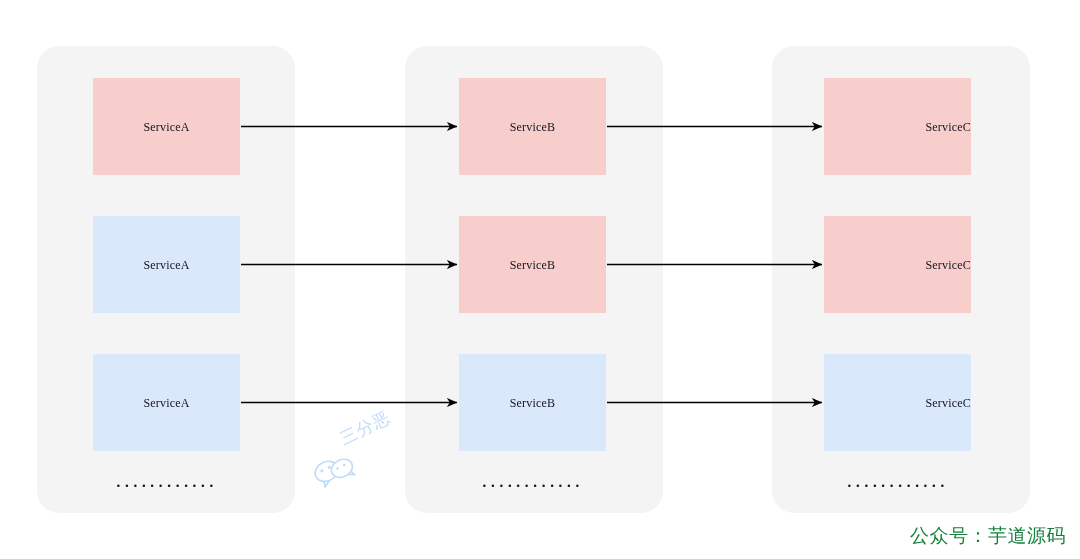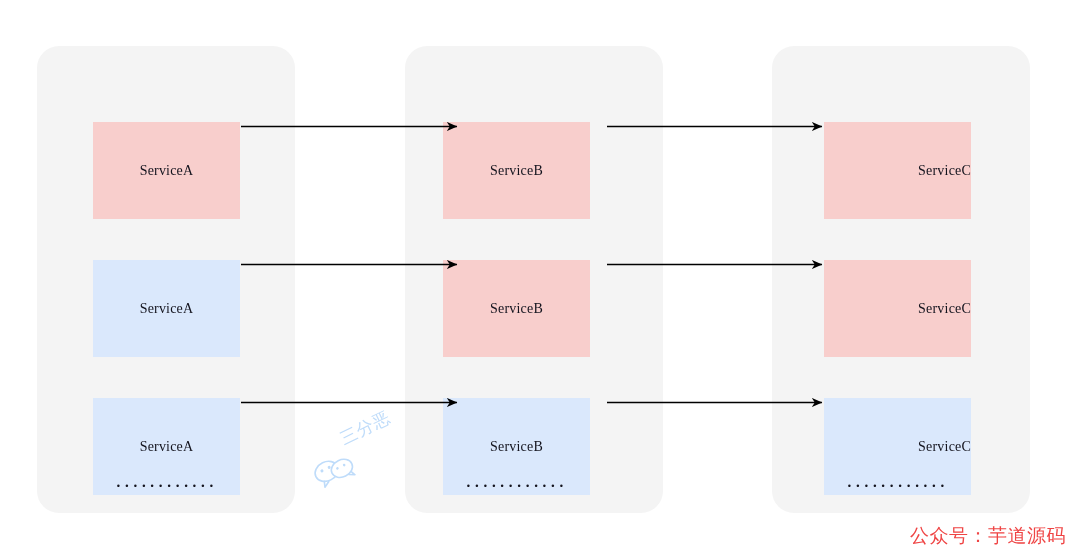--- a/index.html
+++ b/index.html
@@ -36,32 +36,31 @@
   .group-panel.g2 { left: 772px; width: 258px; }
 
   
   .service-box {
     position: absolute;
     width: 147px;
     height: 97px;
     display: flex;
     align-items: center;
     justify-content: center;
-    font-size: 14px;
+    font-size: 12px;
     color: #14141e;
     letter-spacing: 0.2px;
     line-height: 1;
-    margin-top: 44px;
   }
   .service-box.pink { background: #f8cecc; }
   .service-box.blue { background: #dae8fc; }
 
   
   .col0 { left: 93px; }
-  .col1 { left: 443px; align-items: center; }
+  .col1 { left: 459px; align-items: center; }
   .col2 { left: 824px; justify-content: flex-end; }
 
   
   .row0 { top: 78px; }
   .row1 { top: 216px; }
   .row2 { top: 354px; }
 
   
   .ellipsis-row {
     position: absolute;
@@ -111,21 +110,21 @@
     left: 2px;
     top: 22px;
   }
 
   
   #credit {
     position: absolute;
     right: 14px;
     bottom: 10px;
     font-size: 19px;
-    color: #ef4444;
+    color: #15803d;
     font-family: "Liberation Sans", "DejaVu Sans", sans-serif;
     white-space: nowrap;
     letter-spacing: 0.5px;
   }
 </style>
 </head>
 <body>
 
 <div id="canvas">
 

